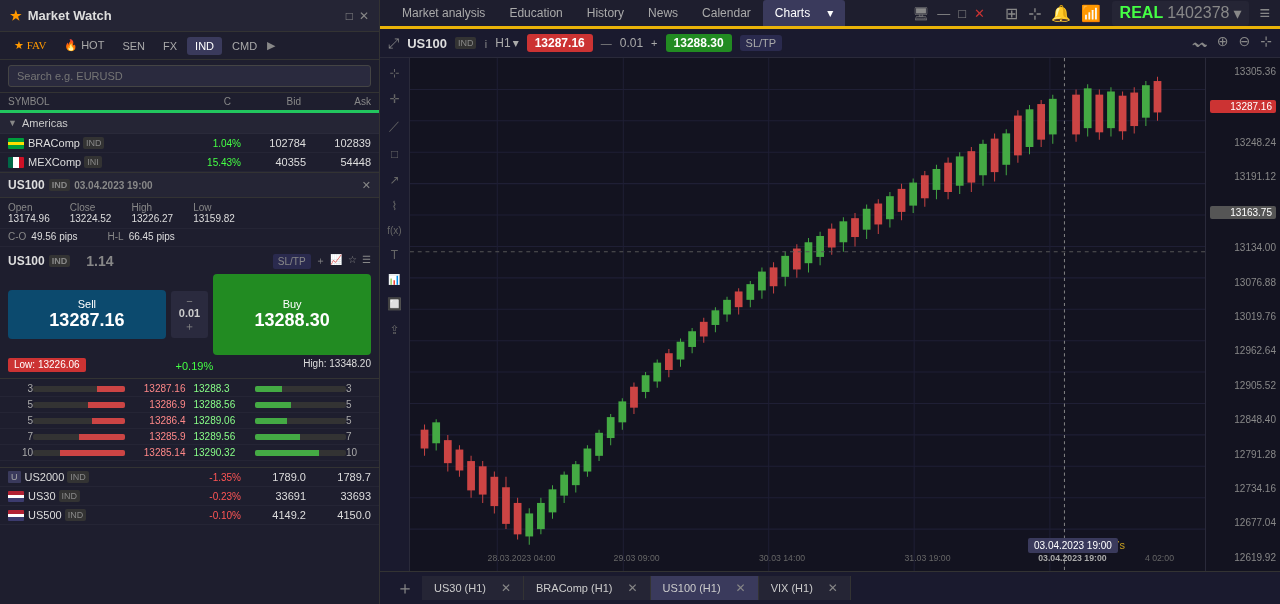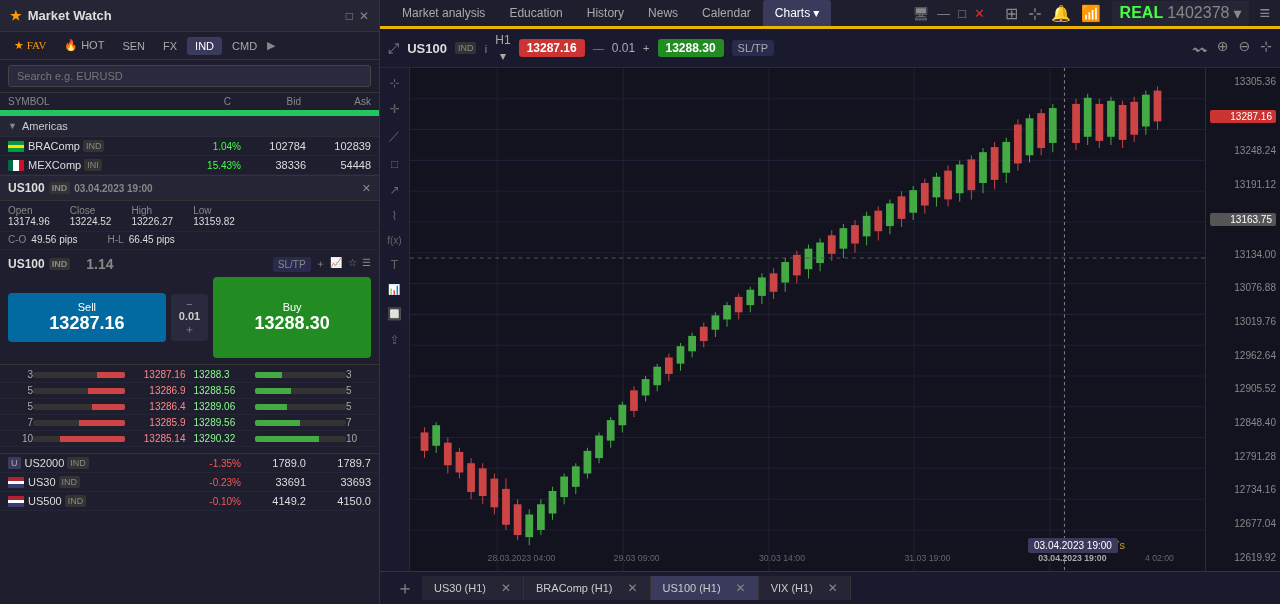--- a/index.html
+++ b/index.html
@@ -13,21 +13,21 @@
     .mw-controls { display: flex; gap: 6px; color: #888; font-size: 12px; cursor: pointer; }
 
     .mw-tabs { display: flex; align-items: center; background: #1e1e2e; border-bottom: 1px solid #333; padding: 4px 6px; gap: 2px; }
     .mw-tab { padding: 3px 8px; border-radius: 3px; cursor: pointer; color: #aaa; font-size: 11px; }
     .mw-tab.active { background: #3a3a5c; color: #fff; }
     .mw-tab-more { color: #888; cursor: pointer; }
 
     .mw-search { padding: 5px 8px; background: #1e1e2e; border-bottom: 1px solid #333; }
     .mw-search input { width: 100%; background: #2a2a3e; border: 1px solid #444; color: #ccc; padding: 4px 8px; border-radius: 3px; font-size: 11px; }
 
-    .mw-col-headers { display: flex; padding: 3px 8px; border-bottom: 6px solid #22c55e; color: #888; font-size: 10px; }
+    .mw-col-headers { display: flex; padding: 3px 8px; border-bottom: 3px solid #22c55e; color: #888; font-size: 10px; }
     .col-symbol { flex: 1; }
     .col-c { width: 50px; text-align: right; }
     .col-bid { width: 70px; text-align: right; }
     .col-ask { width: 70px; text-align: right; }
 
     .mw-section-header { display: flex; align-items: center; gap: 5px; padding: 4px 8px; background: #252535; cursor: pointer; border-bottom: 1px solid #2a2a3a; }
     .section-arrow { color: #888; font-size: 9px; }
 
     .mw-row { display: flex; align-items: center; padding: 3px 8px; border-bottom: 1px solid #252535; cursor: pointer; }
     .row-flag { width: 16px; height: 11px; margin-right: 4px; border-radius: 1px; display: inline-block; }
@@ -55,21 +55,21 @@
     .hl-item { display: flex; gap: 5px; }
     .hl-label { color: #888; }
     .hl-val { color: #ddd; }
 
     
     .trade-panel { padding: 6px 8px; border-bottom: 1px solid #333; }
     .trade-header { display: flex; align-items: center; justify-content: space-between; margin-bottom: 5px; }
     .trade-instrument { font-weight: bold; color: #ddd; font-size: 12px; display: flex; align-items: center; gap: 4px; }
     .trade-controls { display: flex; gap: 5px; color: #888; font-size: 10px; }
     .trade-buttons { display: flex; gap: 5px; align-items: center; }
-    .sell-btn { background: #0369a1; color: #fff; padding: 8px 12px; border-radius: 4px; cursor: pointer; flex: 1; text-align: center; }
+    .sell-btn { background: #0c4a6e; color: #fff; padding: 8px 12px; border-radius: 4px; cursor: pointer; flex: 1; text-align: center; }
     .sell-price { font-size: 18px; font-weight: bold; }
     .sell-label { font-size: 11px; }
     .spread-box { display: flex; flex-direction: column; align-items: center; background: #2a2a3e; padding: 4px 8px; border-radius: 3px; }
     .spread-minus { color: #888; cursor: pointer; }
     .spread-val { color: #ccc; font-size: 11px; font-weight: bold; }
     .spread-plus { color: #888; cursor: pointer; }
     .buy-btn { background: #228b22; color: #fff; padding: 24px 12px; border-radius: 4px; cursor: pointer; flex: 1; text-align: center; }
     .buy-price { font-size: 18px; font-weight: bold; }
     .low-indicator { background: #cc3333; color: #fff; font-size: 10px; padding: 1px 6px; border-radius: 2px; display: inline-block; }
     .high-indicator { color: #ddd; font-size: 10px; text-align: right; }
@@ -173,21 +173,21 @@
     <span class="row-bid">102784</span>
     <span class="row-ask">102839</span>
   </div>
   <div class="mw-row">
     <span class="row-flag flag-mx"></span>
     <span class="row-name">
       <span>MEXComp</span>
       <span class="row-badge">INI</span>
     </span>
     <span class="row-change pos">15.43%</span>
-    <span class="row-bid">38336</span>
+    <span class="row-bid">40355</span>
     <span class="row-ask">54448</span>
   </div>
 
   <div class="us100-detail">
     <div class="us100-detail-header">
       <div class="us100-name">
         <span>US100</span>
         <span class="row-badge">IND</span>
         <span style="color:#888; font-size:10px;">03.04.2023 19:00</span>
       </div>
@@ -246,20 +246,25 @@
       <div class="spread-box">
         <span class="spread-minus">−</span>
         <span class="spread-val">0.01</span>
         <span class="spread-plus">＋</span>
       </div>
       <div class="buy-btn">
         <div class="sell-label">Buy</div>
         <div class="buy-price">13288.30</div>
       </div>
     </div>
+    <div style="display:flex; justify-content:space-between; margin-top:3px;">
+      <span class="low-indicator">Low: 13226.06</span>
+      <span class="change-pct">+0.19%</span>
+      <span class="high-indicator">High: 13348.20</span>
+    </div>
   </div>
 
   <div style="padding: 2px 0;">
     <div class="depth-row">
       <span class="depth-vol-left">3</span>
       <div class="depth-bar-left">
           <div class="depth-fill-left" style="width:30%"></div>
         </div>
       <span class="depth-bid">13287.16</span>
       <span class="depth-ask">13288.3</span>
@@ -352,21 +357,21 @@
 
 <div class="chart-panel">
 
   <div style="display:flex; align-items:center; background:#1e1e2e; border-bottom:3px solid #eab308; padding:0 10px;">
     <div style="display:flex; flex:1; gap:0;">
       <span class="chart-nav-item">Market analysis</span>
       <span class="chart-nav-item">Education</span>
       <span class="chart-nav-item">History</span>
       <span class="chart-nav-item">News</span>
       <span class="chart-nav-item">Calendar</span>
-      <span class="chart-nav-item active" style="display:flex;align-items:center;gap:3px;">
+      <span class="chart-nav-item active" style="display:flex;align-items:center;gap:17px;">
         <span>Charts</span>
         <span>▾</span>
       </span>
     </div>
     <div style="display:flex; gap:8px; color:#888; font-size:13px; align-items:center;">
       <span>🖥</span>
       <span>—</span>
       <span>□</span>
       <span style="color:#cc3333;">✕</span>
     </div>
@@ -382,21 +387,21 @@
       </div>
       <span style="font-size:18px;">≡</span>
     </div>
   </div>
 
   <div class="chart-toolbar">
     <span style="color:#888;font-size:14px;cursor:pointer;">⤢</span>
     <span style="font-weight:bold;color:#ddd;font-size:13px;">US100</span>
     <span class="row-badge">IND</span>
     <span style="color:#888;">ℹ</span>
-    <span style="color:#aaa;font-size:12px;display:flex;align-items:center;gap:2px;cursor:pointer;flex-direction:column;">
+    <span style="color:#aaa;font-size:12px;display:flex;align-items:center;gap:2px;cursor:pointer;">
       <span>H1</span>
       <span>▾</span>
     </span>
     <span class="price-tag-red">13287.16</span>
     <span class="price-sep">—</span>
     <span class="spread-small">0.01</span>
     <span style="color:#aaa;">+</span>
     <span class="price-tag-green">13288.30</span>
     <span class="sl-tp-badge">SL/TP</span>
     <div style="margin-left:auto; display:flex; gap:10px; color:#888; font-size:14px;">

